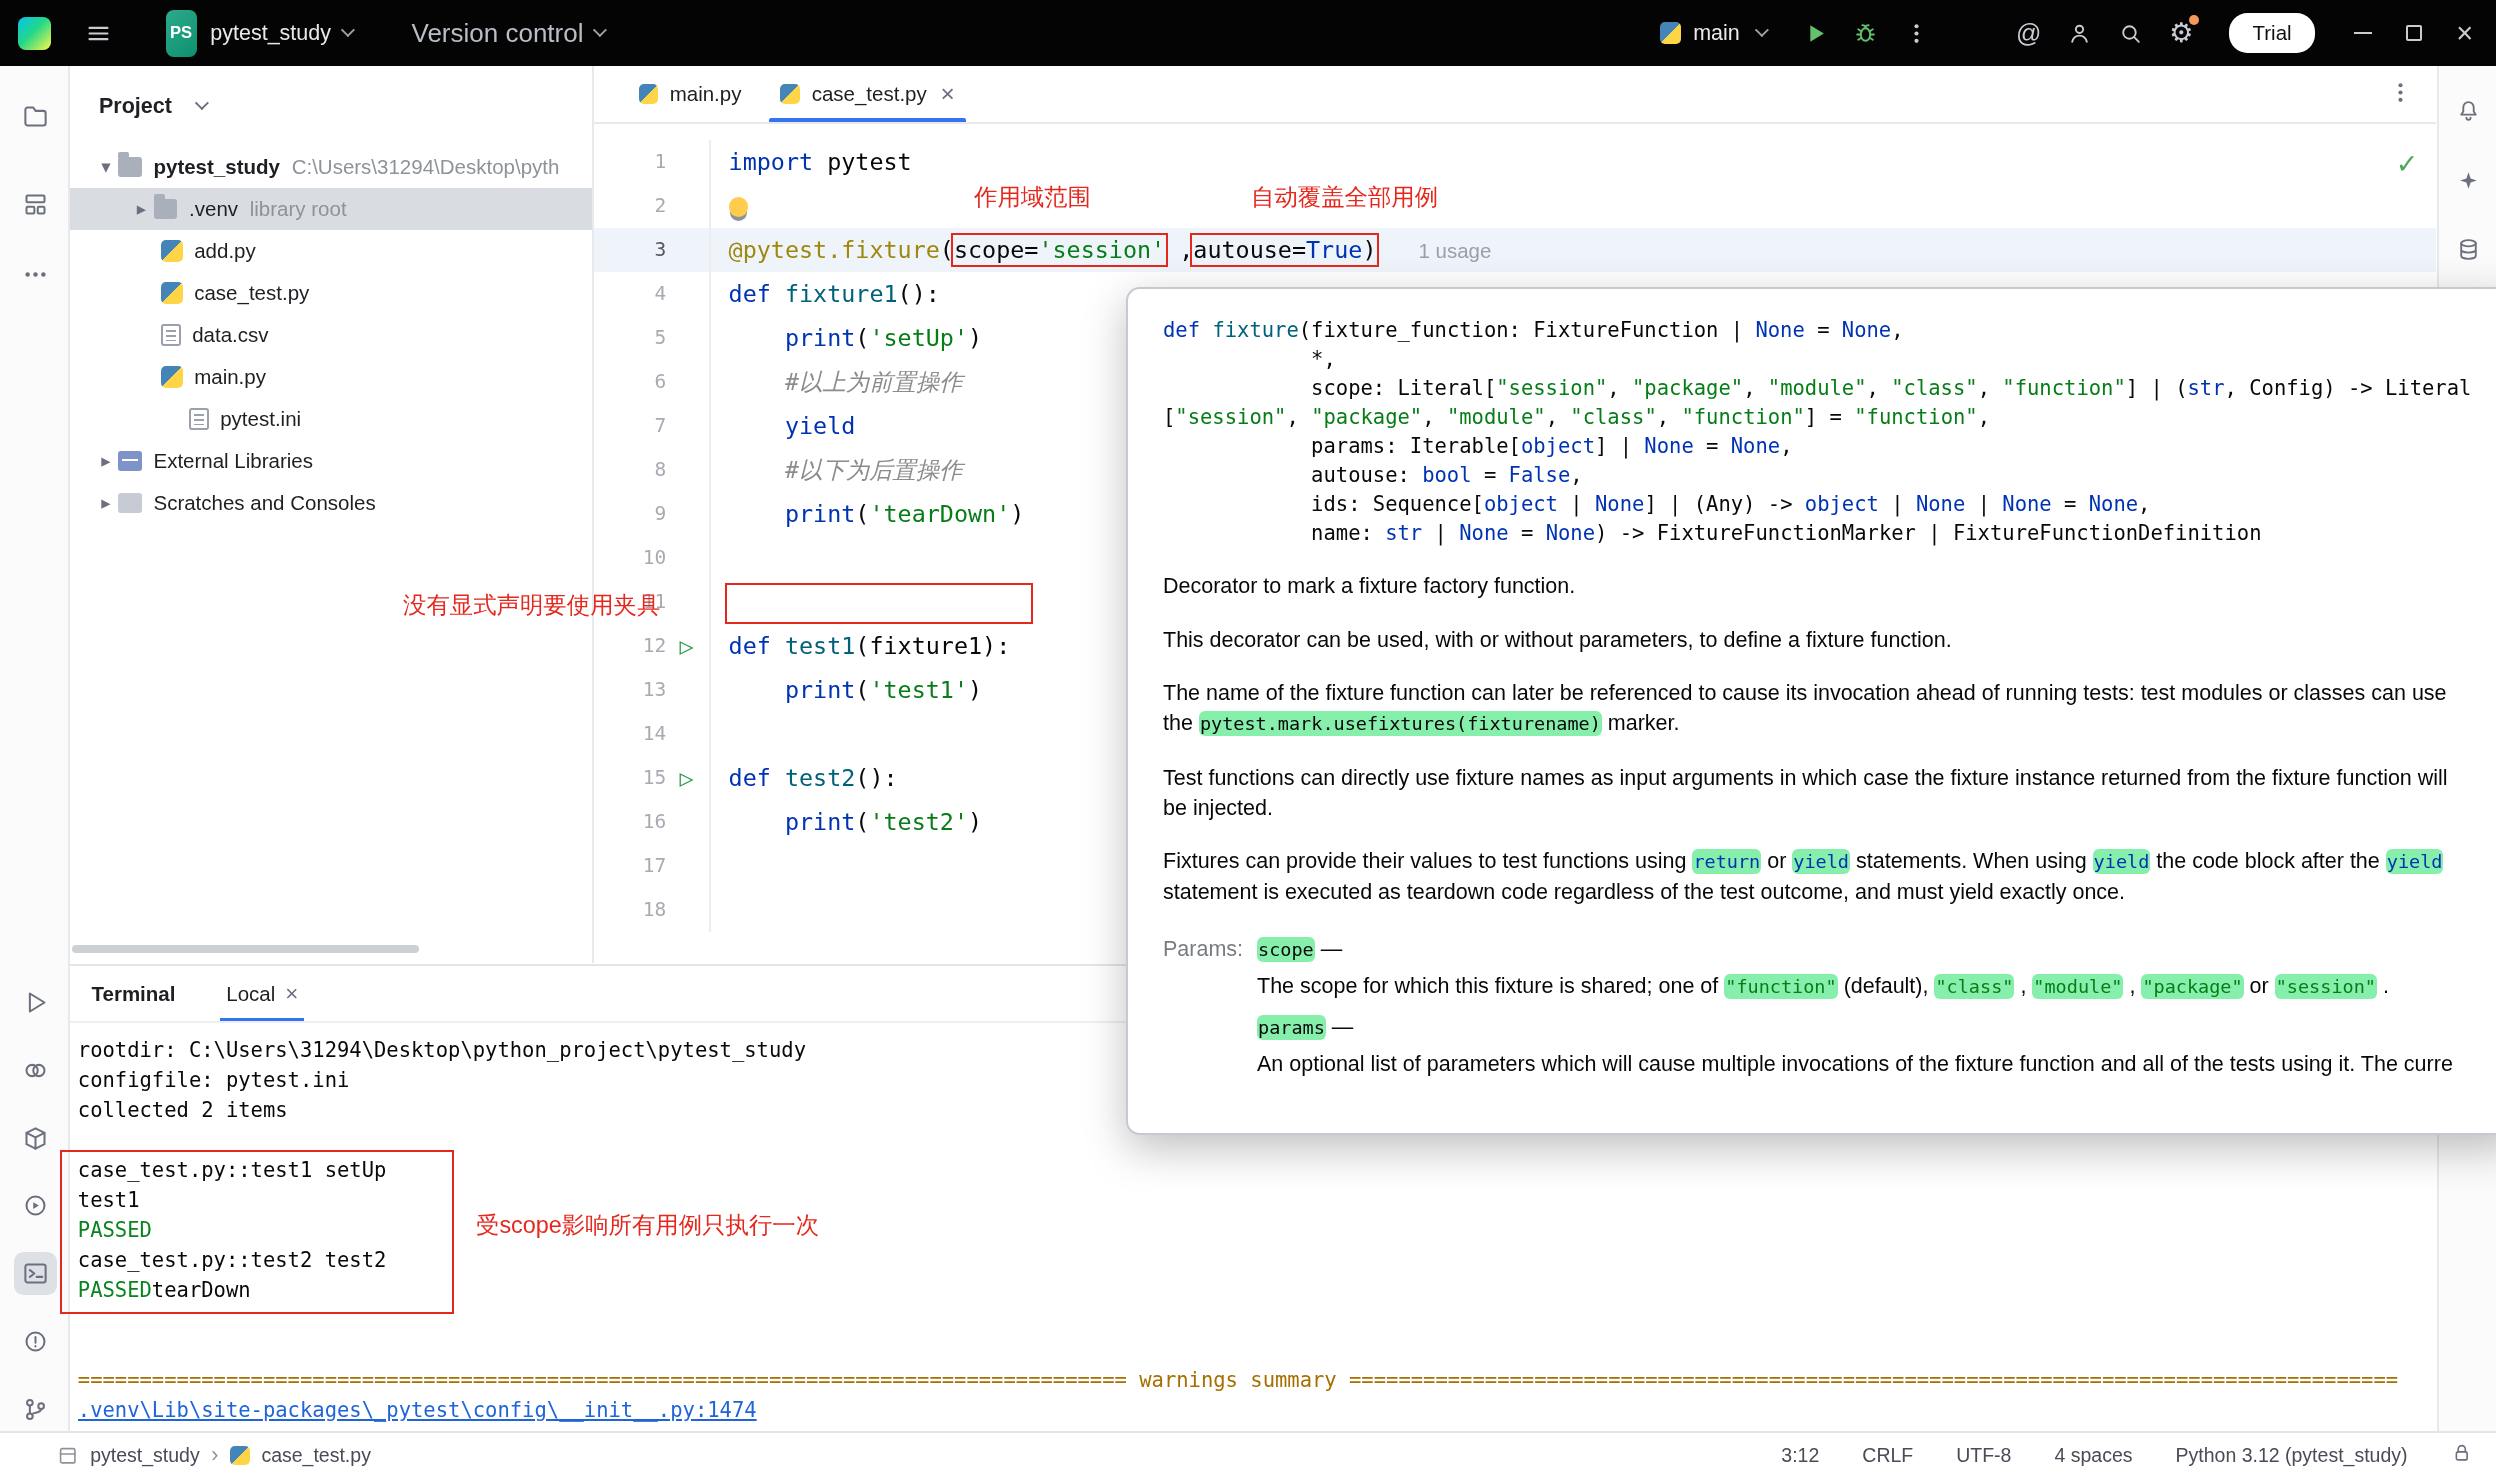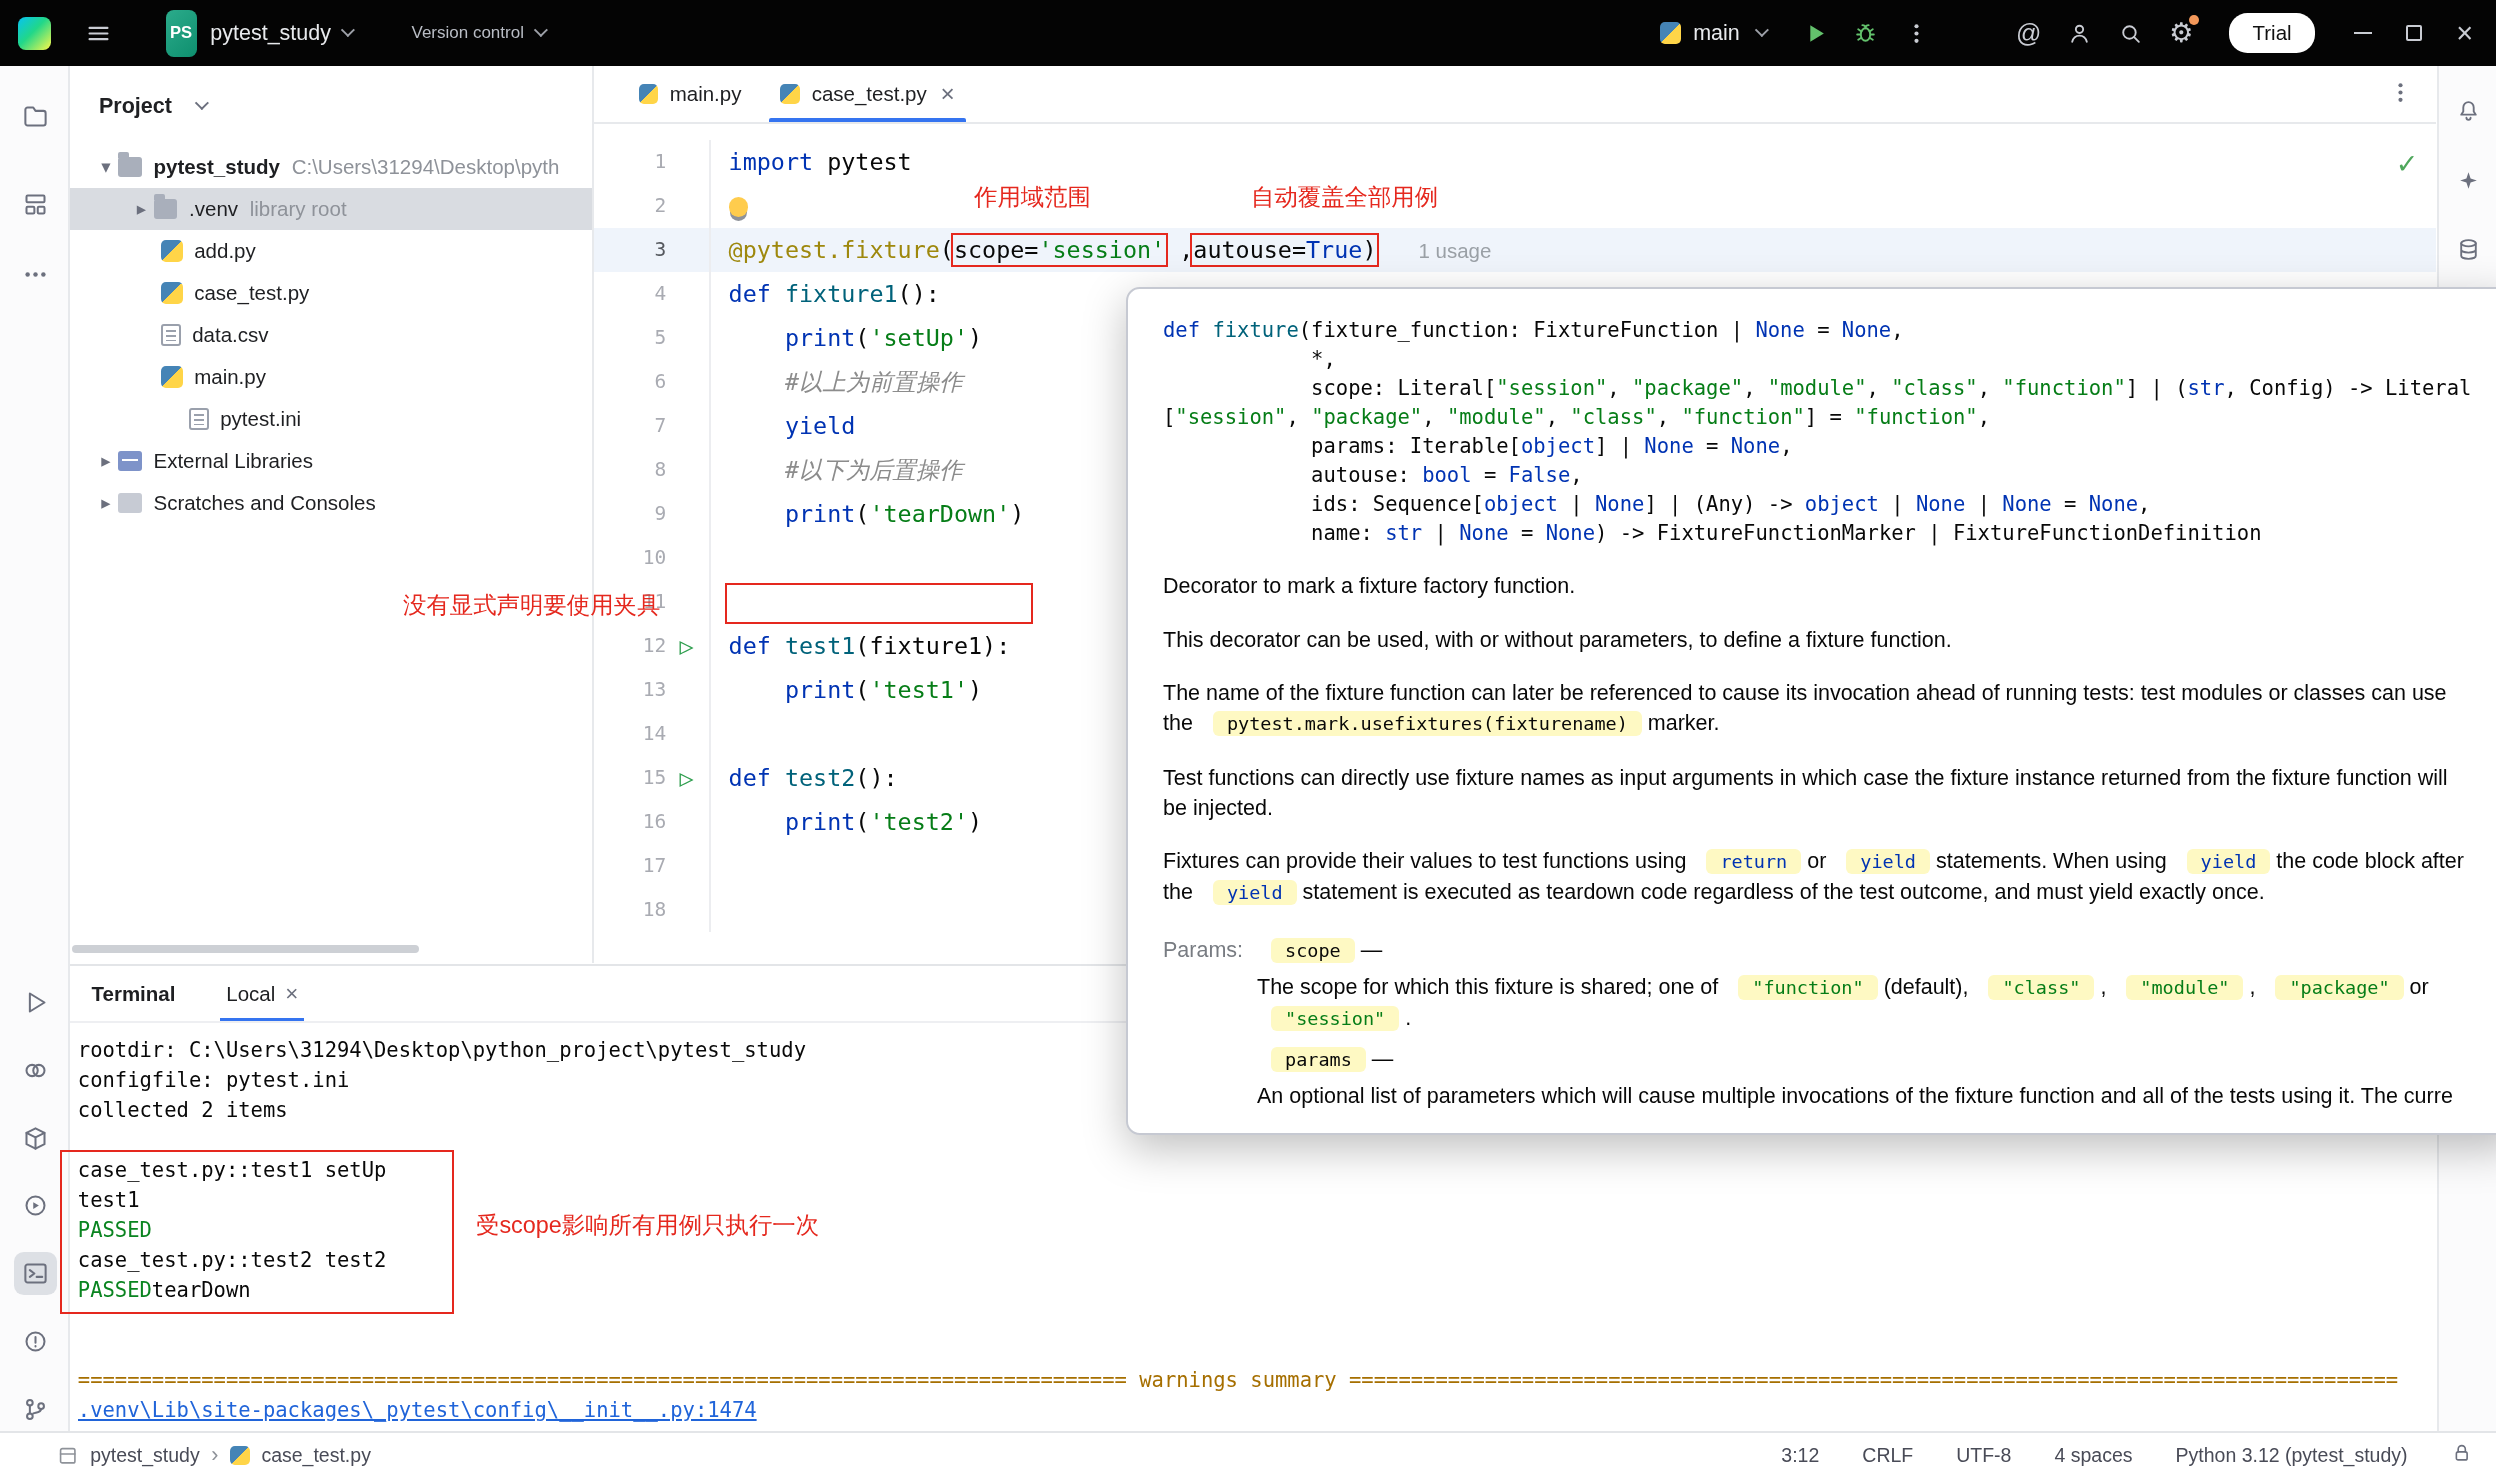--- a/index.html
+++ b/index.html
@@ -8,21 +8,21 @@
 .app{position:relative;width:2497px;height:1478px;overflow:hidden;background:#fff;}
 .icon-svg{fill:none;stroke:currentColor;stroke-width:1.8;stroke-linecap:round;stroke-linejoin:round;}
 .fill-svg{fill:currentColor;stroke:none;}
 
 .titlebar{position:absolute;left:0;top:0;width:100%;height:66px;background:#040404;display:flex;align-items:center;color:#C9CCD3;z-index:20;}
 .pycharm-logo{width:33px;height:33px;border-radius:7.8px;margin-left:17.6px;flex:none;background:linear-gradient(135deg,#07C3F2 0%,#21D789 45%,#FCF84A 100%);}
 .tb-icon{display:flex;align-items:center;justify-content:center;width:45px;height:45px;border-radius:7.8px;color:#C9CCD3;flex:none;position:relative;}
 .glyph-icon{display:flex;align-items:center;justify-content:center;font-size:25px;}
 .ps-badge{width:31px;height:47px;border-radius:7.8px;background:linear-gradient(135deg,#2BAB8B,#0E8F6E);color:#fff;font-weight:bold;font-size:16.6px;display:flex;align-items:center;justify-content:center;margin-left:45px;flex:none;}
 .tb-project{margin-left:13.7px;font-size:21.5px;color:#E8EAED;}
-.tb-vcs{margin-left:59px;font-size:17px;color:#B9BDC5;}
+.tb-vcs{margin-left:59px;font-size:26px;color:#B9BDC5;}
 .chev{width:9.8px;height:9.8px;border-right:2px solid #9DA0A8;border-bottom:2px solid #9DA0A8;transform:rotate(45deg);margin:-5.9px 0 0 11.7px;flex:none;}
 .chev.dark{border-color:#6C707E;}
 .tb-right{margin-left:auto;display:flex;align-items:center;gap:5.9px;margin-right:9.8px;}
 .tb-run-config{font-size:21.5px;color:#E8EAED;margin-left:5.9px;}
 .py-icon{width:21.5px;height:21.5px;border-radius:4.9px;background:linear-gradient(135deg,#4584B6 50%,#FFD548 50%);flex:none;display:inline-block;}
 .py-icon.small{width:19.5px;height:19.5px;}
 .green{color:#63C16C;}
 .gear-dot{position:absolute;right:4.9px;top:4.9px;width:9.8px;height:9.8px;border-radius:50%;background:#F3985A;}
 .trial-pill{background:#fff;color:#111;border:none;border-radius:18.5px;padding:7.8px 23.4px;font-size:20.5px;margin:0 19.5px;font-family:inherit;}
 .win-min{width:17.6px;height:2px;background:#C9CCD3;display:block;}
@@ -96,21 +96,21 @@
 .crumb{display:flex;align-items:center;gap:11.7px;}
 .crumb .glyph-icon{font-size:21.5px;color:#8E9299;}
 .sb-right{margin-left:auto;display:flex;align-items:center;gap:43px;}
 .sb-item{white-space:nowrap;}
 
 .doc-popup{position:absolute;left:1126px;top:287px;width:1393px;height:848px;background:#FFF;border:2px solid #C6C9D2;border-radius:13.7px;box-shadow:0 13.7px 43px rgba(0,0,0,0.25);z-index:50;padding:27px 35px;overflow:hidden;}
 .popup-header{display:flex;align-items:center;gap:11.7px;font-size:21.5px;color:#00627A;margin-bottom:17.6px;}
 .module-icon{width:21.5px;height:21.5px;color:#8E94A3;flex:none;}
 .sig-line{font-family:"DejaVu Sans Mono","Liberation Mono",monospace;font-size:20.5px;line-height:29px;white-space:pre;color:#080808;}
 .doc-para{font-size:21.5px;line-height:30px;color:#080808;margin-top:23.4px;max-width:1307px;}
-.tok-chip,.tok-chip-str,.tok-chip-kw{font-family:"DejaVu Sans Mono","Liberation Mono",monospace;font-size:18.5px;background:#fef9c3;border-radius:5.9px;padding:2px 14px;margin-left:14px;}
+.tok-chip,.tok-chip-str,.tok-chip-kw{font-family:"DejaVu Sans Mono","Liberation Mono",monospace;font-size:18.5px;background:#86efac;border-radius:5.9px;padding:2px 1px;}
 .tok-chip{color:#080808;}
 .tok-chip-str{color:#067D17;}
 .tok-chip-kw{color:#0033B3;}
 #popup-params{margin-top:27px;font-size:21.5px;line-height:30px;color:#080808;}
 .param-head{margin-top:9.8px;}
 .params-caption{display:inline-block;width:94px;color:#787C82;}
 .param-desc{margin-left:94px;margin-top:5.9px;max-width:1209px;}
 
 .annotation-layer{position:absolute;inset:0;z-index:80;pointer-events:none;color:#E5281E;font-size:23.4px;}
 .anno-label{position:absolute;white-space:nowrap;}

